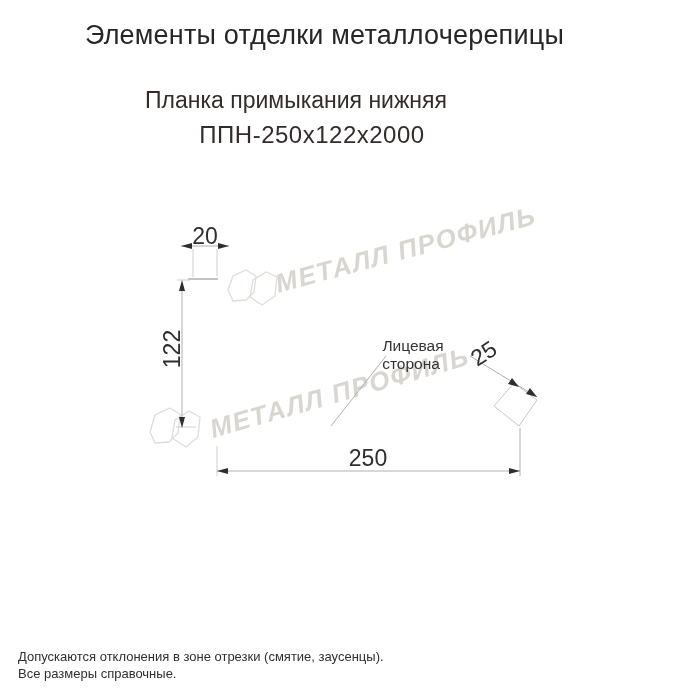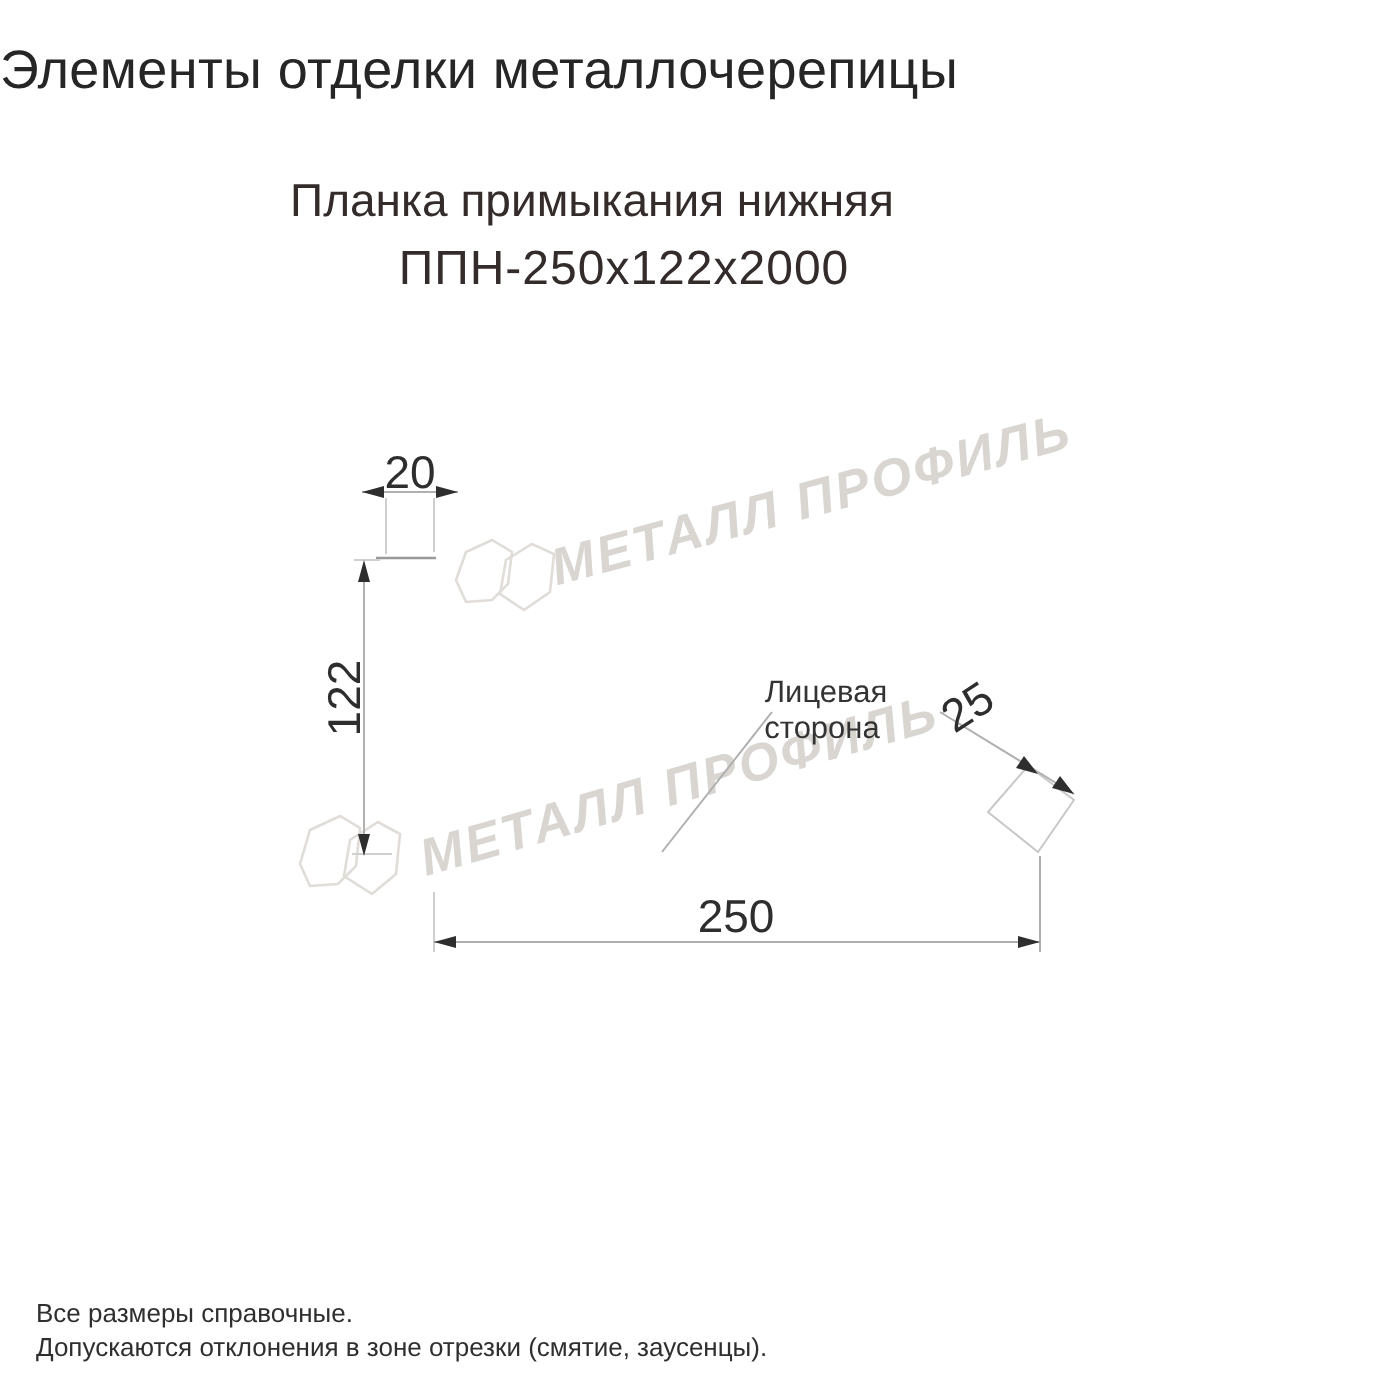--- a/index.html
+++ b/index.html
@@ -1,21 +1,21 @@
 <!DOCTYPE html>
 <html><head>
 <meta charset="utf-8">
 <style>
   html,body{margin:0;padding:0;}
   body{
     width:700px;height:700px;background:#ffffff;position:relative;
     font-family:"Liberation Sans", sans-serif;overflow:hidden;
   }
   .page-title{
-    position:absolute;left:0;top:20px;width:564px;text-align:left;
+    position:absolute;left:0;top:20px;width:564px;text-align:right;
     font-size:27px;color:#262626;letter-spacing:0.2px;
   }
   .product-name{
     position:absolute;left:0;top:87px;width:592px;text-align:center;
     font-size:23px;color:#342b2b;
   }
   .product-code{
     position:absolute;left:0;top:121px;width:624px;text-align:center;
     font-size:24px;color:#342b2b;letter-spacing:0.5px;
   }
@@ -96,15 +96,15 @@
   </g>
 
   <g>
     <line class="thinline" x1="386" y1="356" x2="331" y2="426"></line>
     <text class="face-label" x="413" y="351" text-anchor="middle">Лицевая</text>
     <text class="face-label" x="411" y="369" text-anchor="middle">сторона</text>
   </g>
 </svg>
 
 <div class="footnotes">
+  <div>Допускаются отклонения в зоне отрезки (смятие, заусенцы).</div>
   <div>Все размеры справочные.</div>
-  <div>Допускаются отклонения в зоне отрезки (смятие, заусенцы).</div>
 </div>
 
 </body></html>

